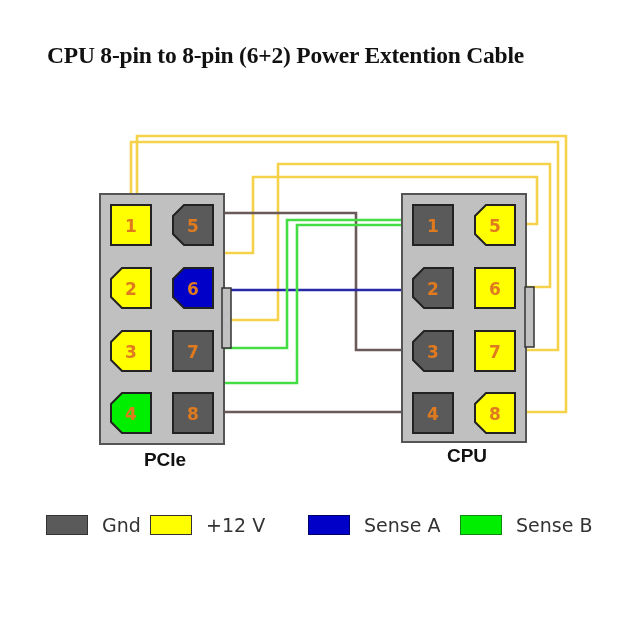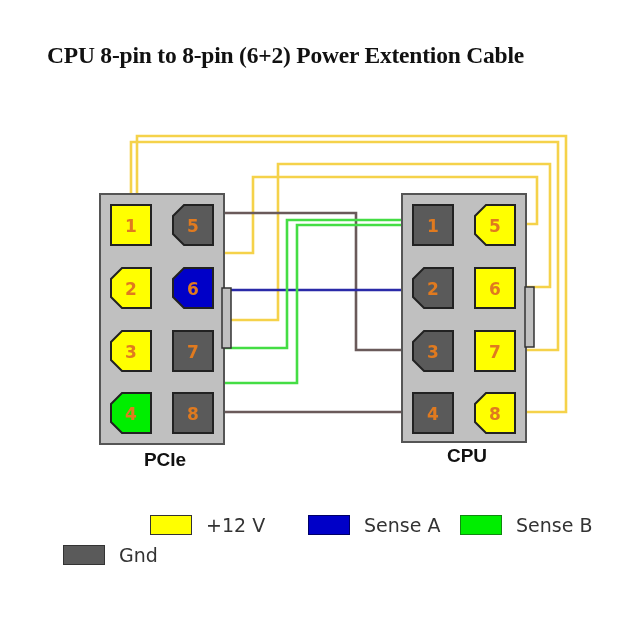--- a/index.html
+++ b/index.html
@@ -77,21 +77,21 @@
       <text x="495" y="357.5" text-anchor="middle" class="pin-label">7</text>
       <polygon points="486,393 515,393 515,433 486,433 475,422 475,404" fill="#ffff00" stroke="#222" stroke-width="2"></polygon>
       <text x="495" y="419.5" text-anchor="middle" class="pin-label">8</text>
     </g>
 
 <text id="pcie-label" class="conn-label" x="165" y="466" text-anchor="middle">PCIe</text>
     <text id="cpu-label" class="conn-label" x="467" y="462" text-anchor="middle">CPU</text>
   </svg>
 
 <div class="legend">
-  <div class="legend-item" style="left:63px;margin-top:30px;">
+  <div class="legend-item" style="left:46px;">
     <div class="swatch" style="background: rgb(90, 90, 90);"></div>
     <span class="legend-label">Gnd</span>
   </div>
   <div class="legend-item" style="left:150px;">
     <div class="swatch" style="background: rgb(255, 255, 0);"></div>
     <span class="legend-label">+12 V</span>
   </div>
   <div class="legend-item" style="left:308px;">
     <div class="swatch" style="background: rgb(0, 0, 200); border-color: rgb(0, 0, 102);"></div>
     <span class="legend-label">Sense A</span>

